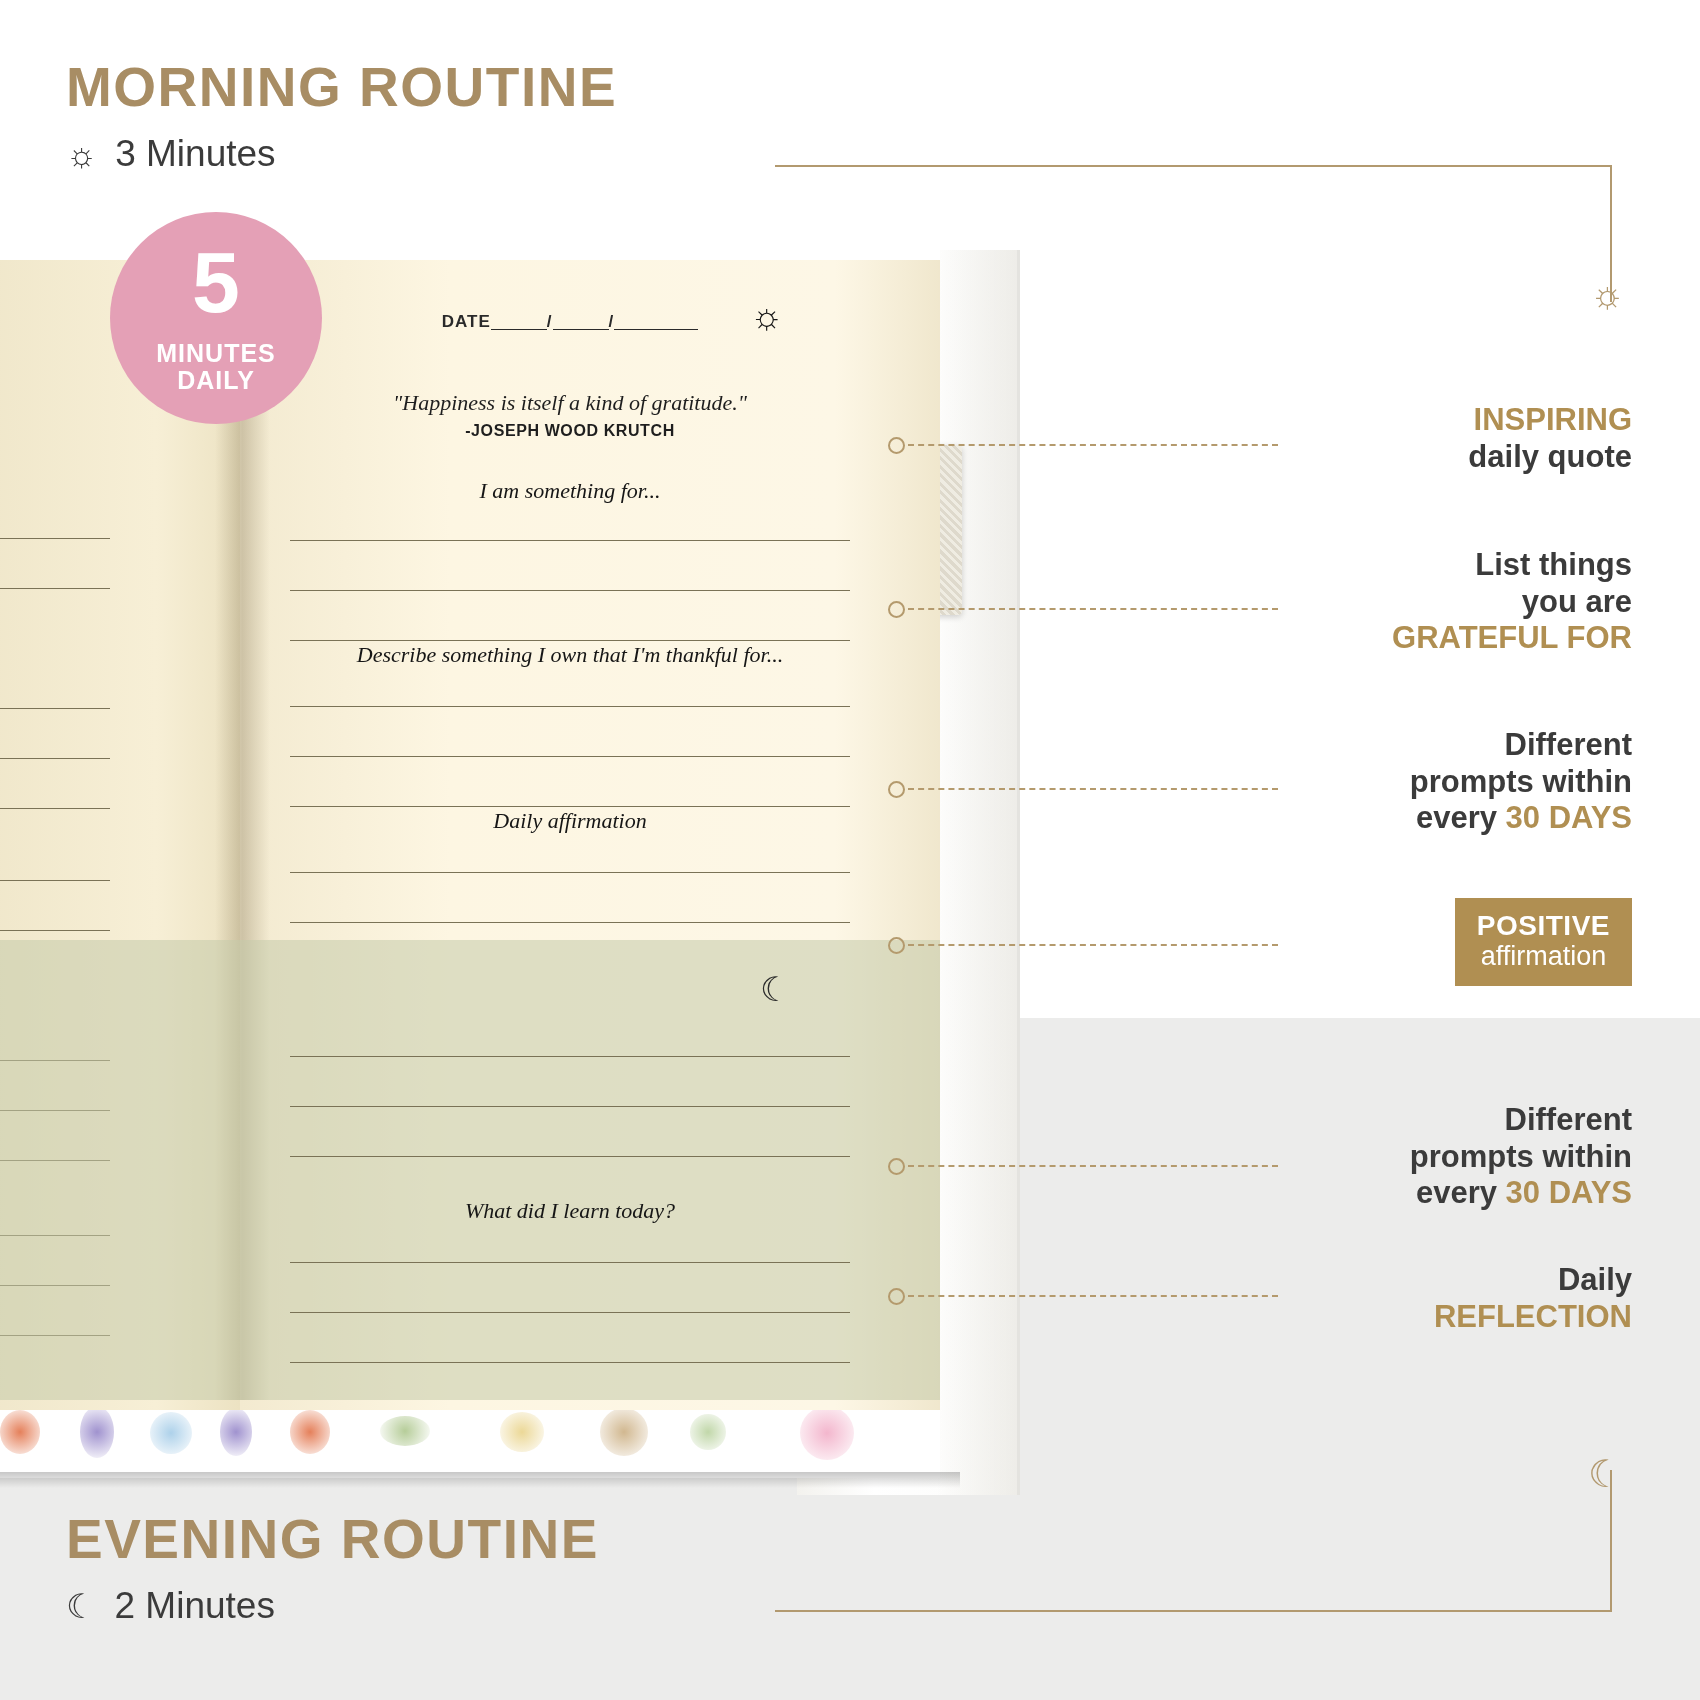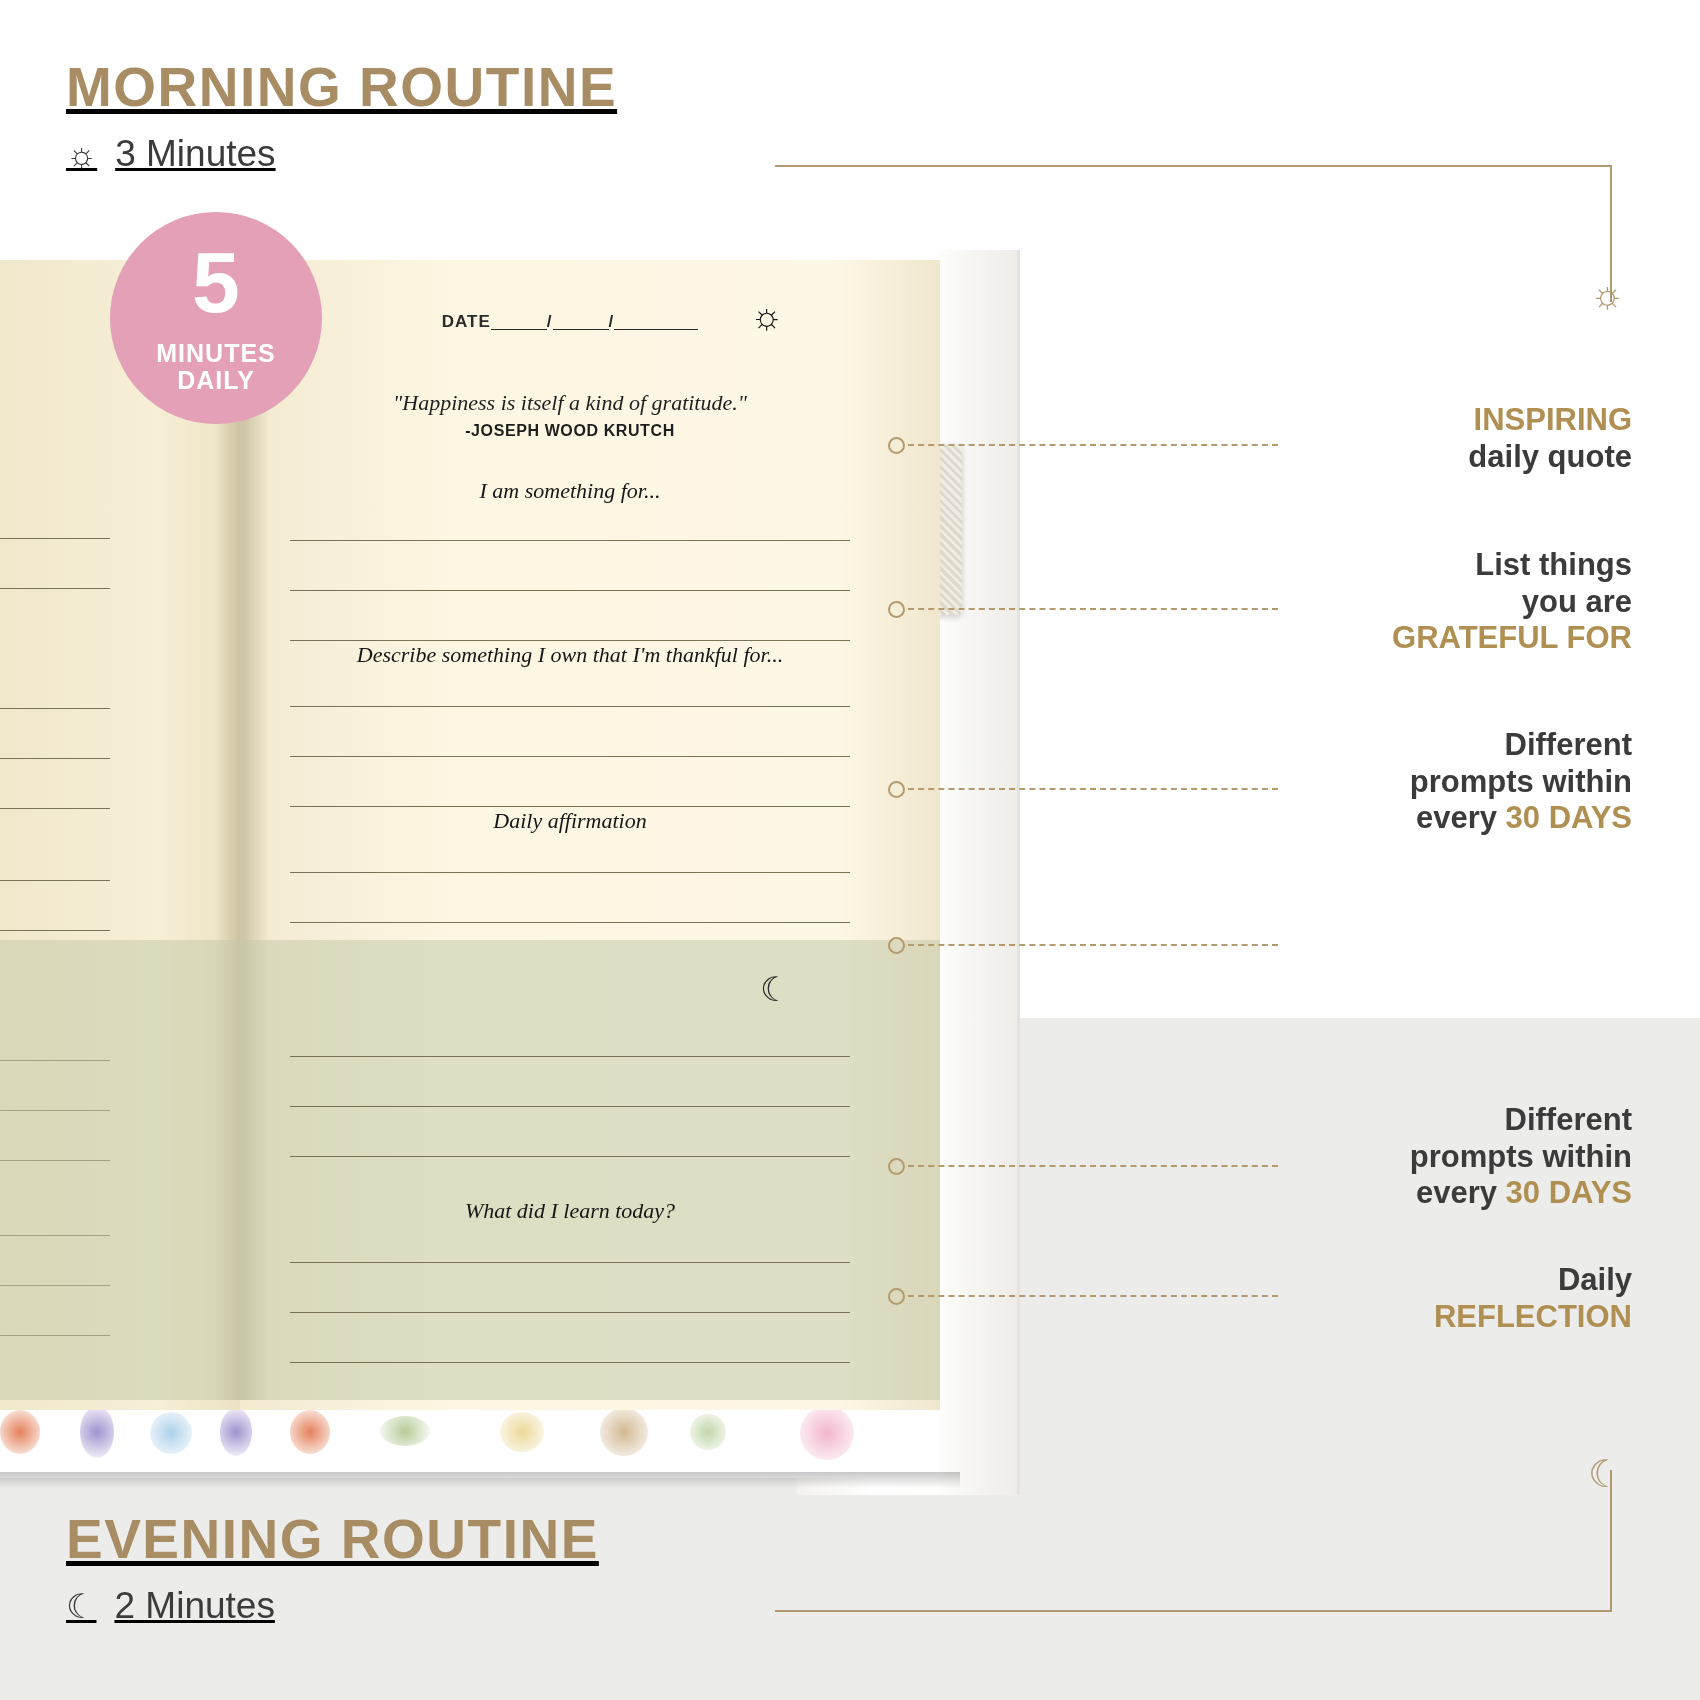--- a/index.html
+++ b/index.html
@@ -12,21 +12,21 @@
   }
   .stage{position:absolute;inset:0;}
 
   
   .evening-bg{
     position:absolute;left:0;right:0;top:1018px;bottom:0;
     background:#ececeb;
   }
 
   
-  .routine-head{position:absolute;left:66px;text-decoration:underline;}
+  .routine-head{position:absolute;left:66px;}
   .routine-title{
     font-size:55px;font-weight:bold;letter-spacing:1.5px;
     color:#a88d64;line-height:1;
   }
   .routine-sub{
     margin-top:18px;display:flex;align-items:center;gap:18px;
     font-size:37px;color:#3b3b3b;font-weight:normal;
   }
   .routine-sub .glyph{font-size:34px;color:#3b3b3b;line-height:1;}
   #morning-head{top:60px;}
@@ -342,20 +342,24 @@
   </div>
 
   <div class="callout" style="top:727px;">
     <span class="co-line co-dark co-xl">Different</span>
     <span class="co-line co-dark co-xl">prompts within</span>
     <span class="co-line co-xl">
       <span class="co-dark">every </span><span class="co-gold">30 DAYS</span>
     </span>
   </div>
 
+  <div class="tag" style="top:898px;">
+    <div class="tag-l1">POSITIVE</div>
+    <div class="tag-l2">affirmation</div>
+  </div>
 
   <div class="callout" style="top:1102px;">
     <span class="co-line co-dark co-xl">Different</span>
     <span class="co-line co-dark co-xl">prompts within</span>
     <span class="co-line co-xl">
       <span class="co-dark">every </span><span class="co-gold">30 DAYS</span>
     </span>
   </div>
 
   <div class="callout" style="top:1262px;">

